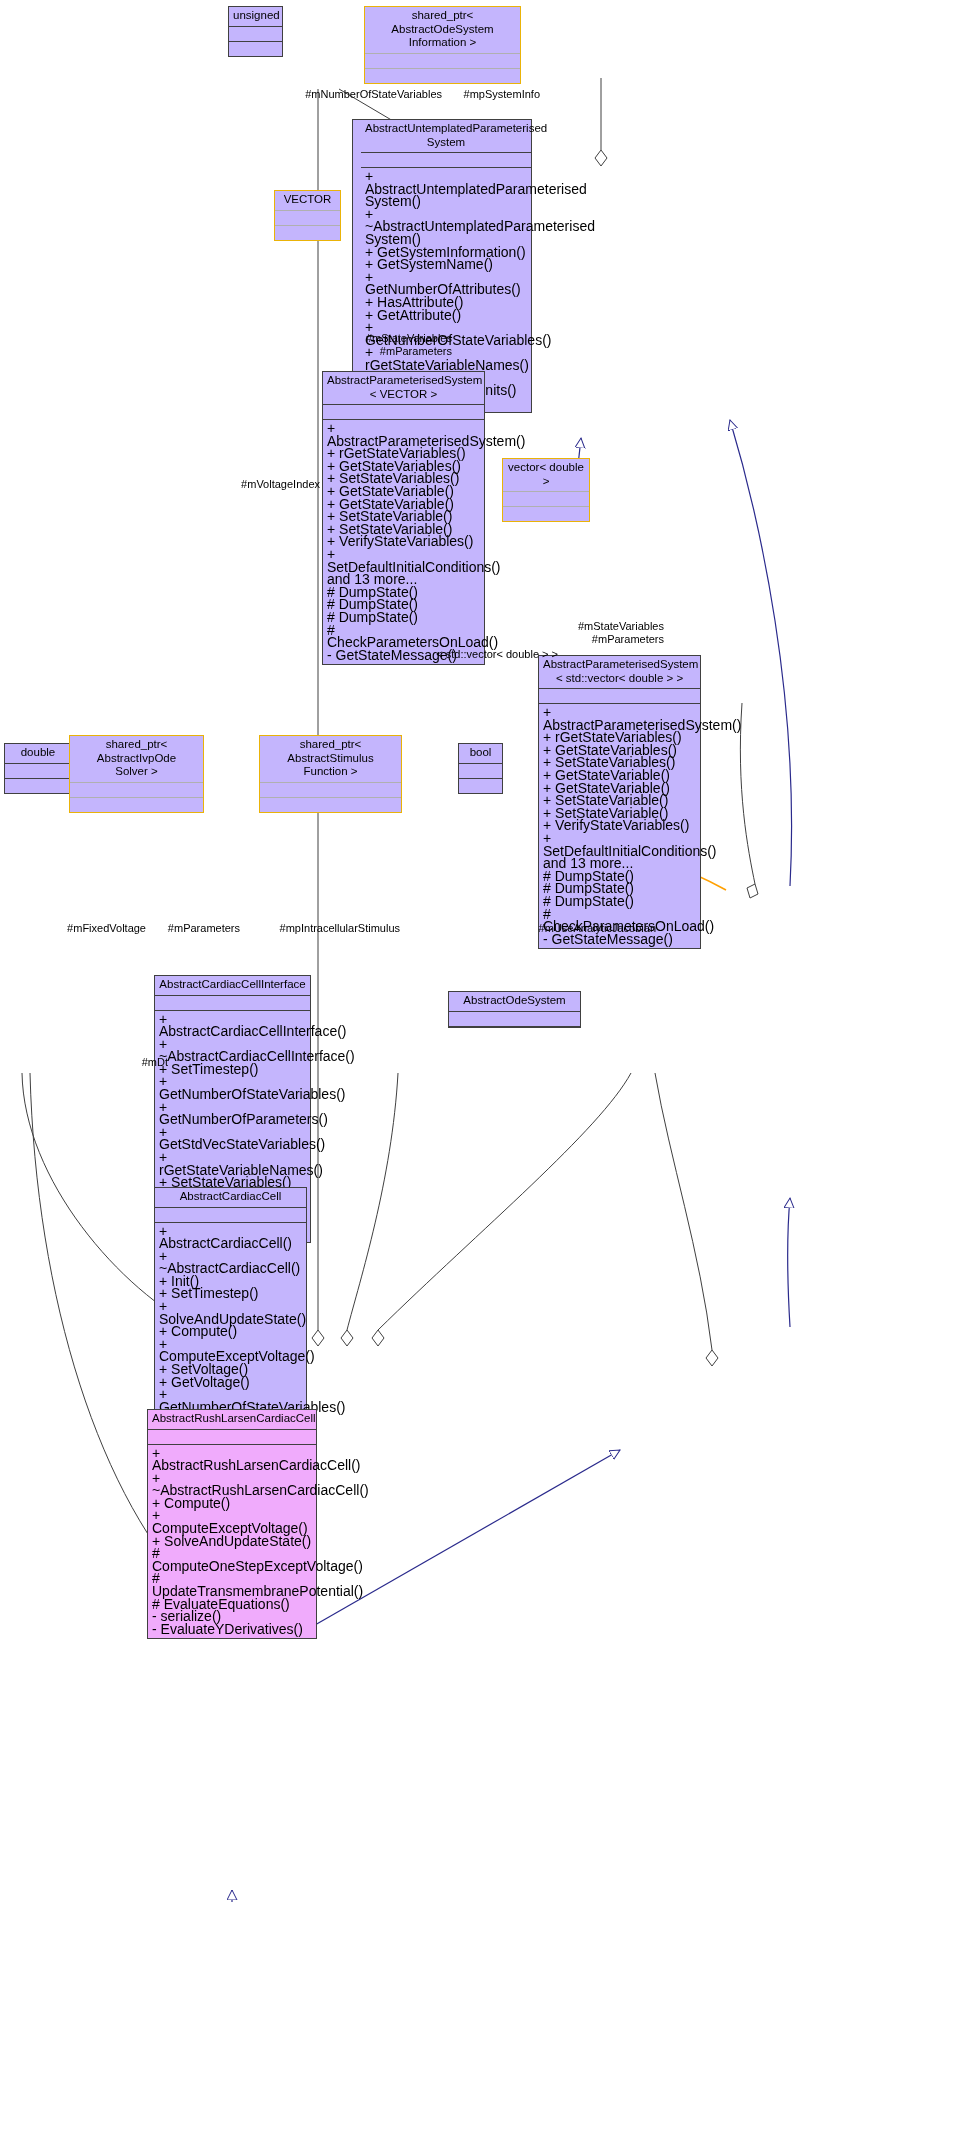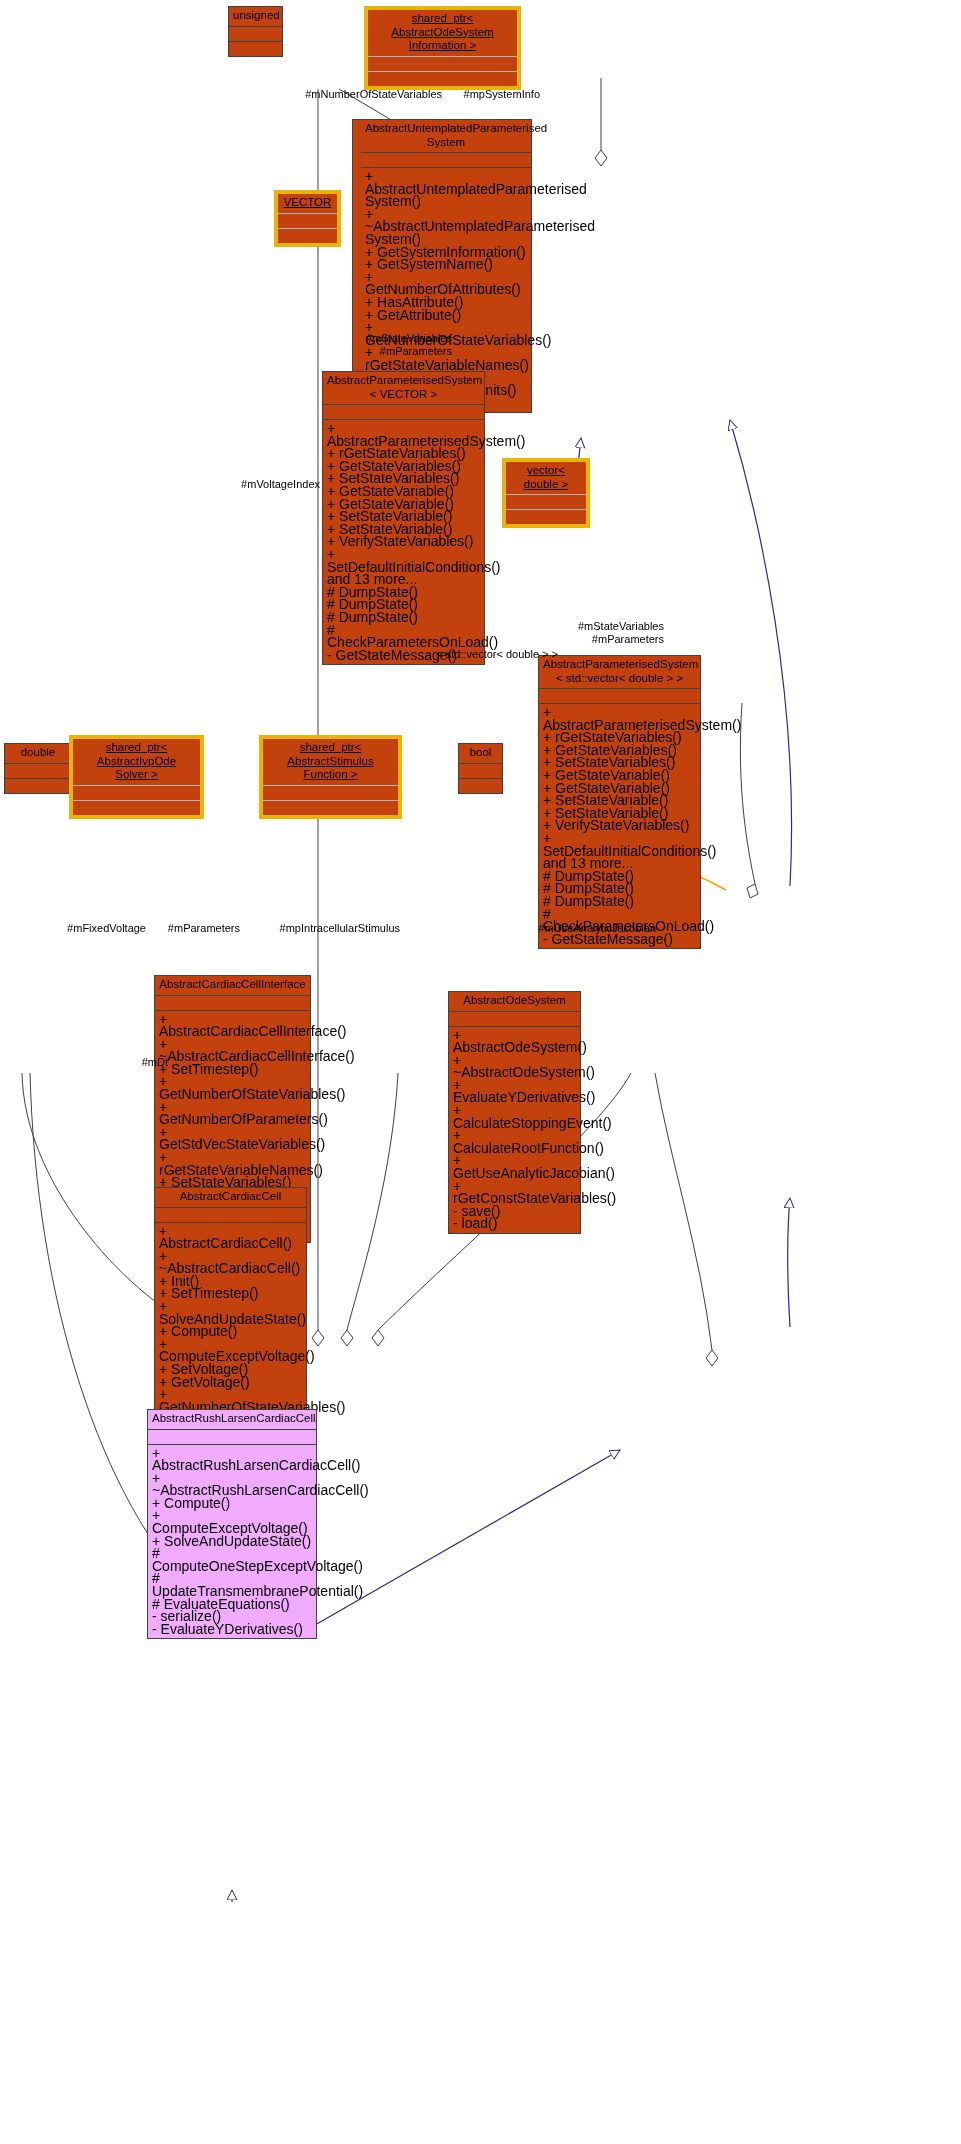--- a/index.html
+++ b/index.html
@@ -22,27 +22,26 @@
     position: absolute;
     left: 0;
     top: 0;
     width: 961px;
     height: 2144px;
     pointer-events: none;
   }
   .node {
     position: absolute;
     box-sizing: border-box;
-    background: #c2410c;
+    background: #c4b5fd;
     border: 1px solid #404040;
     z-index: 3;
   }
   .node.light {
-    border: 4px solid #eab308;
-    text-decoration: underline;
+    border: 1px solid #eab308;
   }
   .node.filled {
     background: #f0abfc;
     border: 1px solid #404040;
   }
   .node .title {
     text-align: center;
     padding: 2px 4px 3px 4px;
     font-size: 11.5px;
     line-height: 13.5px;
@@ -307,29 +306,20 @@
 + SetStateVariables()
 + SetStateVariable()
 + SetStateVariable()
 and 28 more...
 - serialize()</div>
   </div>
 
   <div class="node" style="left:448px; top:991px; width:133px;">
     <div class="title">AbstractOdeSystem</div>
     <div class="attrs"></div>
-    <div class="ops">+ AbstractOdeSystem()
-+ ~AbstractOdeSystem()
-+ EvaluateYDerivatives()
-+ CalculateStoppingEvent()
-+ CalculateRootFunction()
-+ GetUseAnalyticJacobian()
-+ rGetConstStateVariables()
-- save()
-- load()</div>
   </div>
 
   <div class="node" style="left:154px; top:1187px; width:153px;">
     <div class="title">AbstractCardiacCell</div>
     <div class="attrs"></div>
     <div class="ops">+ AbstractCardiacCell()
 + ~AbstractCardiacCell()
 + Init()
 + SetTimestep()
 + SolveAndUpdateState()

